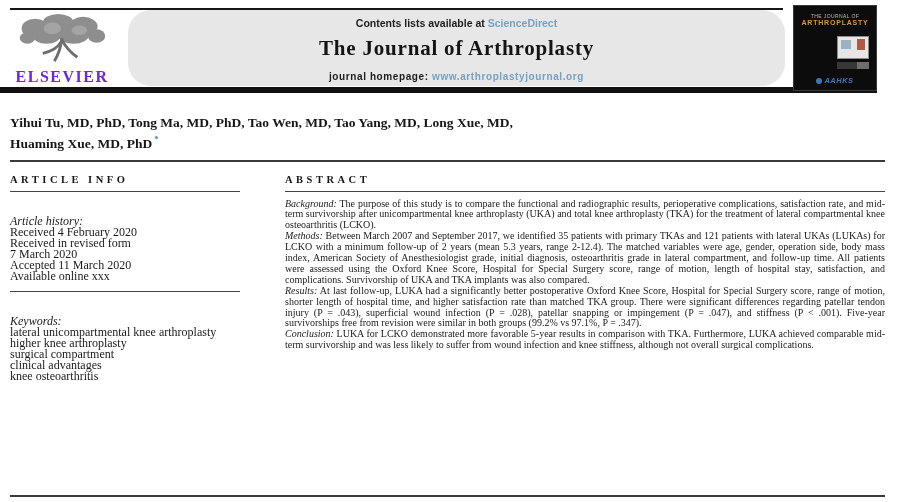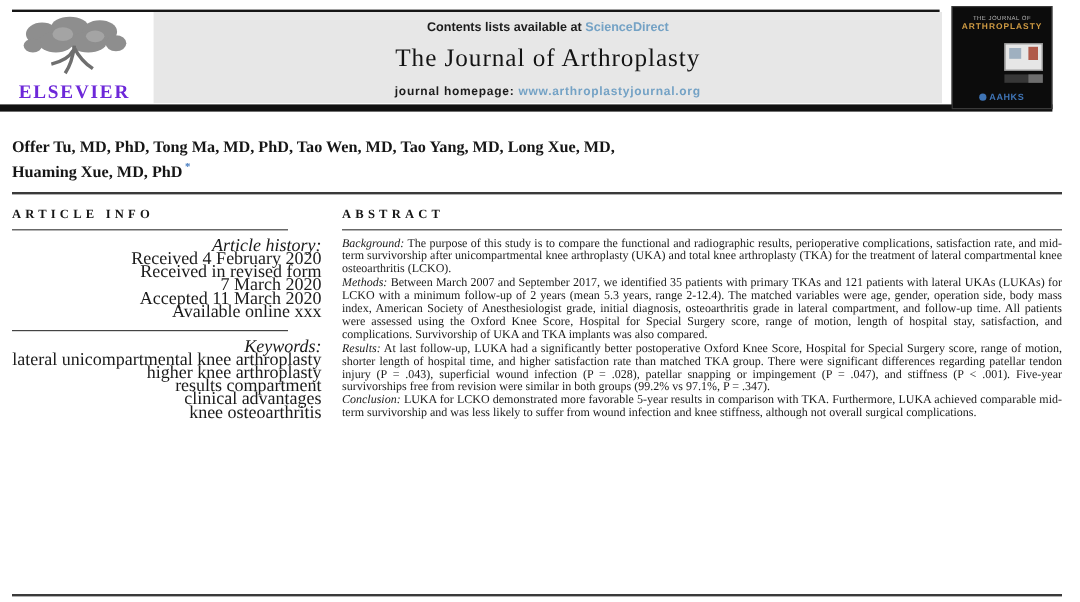--- a/index.html
+++ b/index.html
@@ -5,59 +5,59 @@
   * { margin:0; padding:0; box-sizing:border-box; }
   html,body { background:#fff; }
   .page {
     position:relative; width:900px; height:502px; background:#fff;
     font-family:"Liberation Serif", serif; color:#1a1a1a; overflow:hidden;
   }
   
   .top-rule { position:absolute; left:10px; top:8px; width:773px; height:2px; background:#161616; }
   .banner {
     position:absolute; left:128px; top:10px; width:657px; height:76px;
-    background:#e7e7e7; text-align:center;
+    background:#e7e7e7; text-align:center;border-radius:23px;
   }
   .contents-line { margin-top:7px; font-family:"Liberation Sans",sans-serif; font-weight:bold; font-size:10.5px; color:#1c1c1c; }
   .contents-line a, .homepage-line a { color:#74a2c5; text-decoration:none; cursor:pointer; }
-  .journal-title { margin-top:7px; font-size:21px; letter-spacing:0.8px; color:#141414; }
+  .journal-title { margin-top:7px; font-size:21px; letter-spacing:0.8px; color:#141414;font-weight:bold; }
   .homepage-line { margin-top:10px; font-family:"Liberation Sans",sans-serif; font-weight:bold; font-size:10px; letter-spacing:0.6px; color:#1c1c1c; }
   .elsevier { position:absolute; left:8px; top:13px; width:108px; text-align:center; }
   .elsevier-word { margin-top:1px; font-weight:bold; font-size:16px; letter-spacing:1.5px; color:#6d28d9; }
   .cover {
     position:absolute; left:793px; top:5px; width:84px; height:86px;
     background:#0c0c0c; border:1px solid #3a3a3a; cursor:pointer; z-index:2;
   }
   .cover-line1 { margin-top:7px; text-align:center; font-family:"Liberation Sans",sans-serif; font-size:5px; letter-spacing:0.4px; color:#b9b9b9; }
   .cover-line2 { text-align:center; font-family:"Liberation Sans",sans-serif; font-weight:bold; font-size:7px; letter-spacing:0.8px; color:#cf9b43; }
   .cover-img { position:absolute; right:7px; top:30px; width:32px; height:23px; background:#e6e6e6; border:1px solid #8b8b8b; }
   .cover-img span { position:absolute; display:block; }
   .ci-a { left:3px; top:3px; width:10px; height:9px; background:#9fb0c0; }
   .ci-b { right:3px; top:2px; width:8px; height:11px; background:#b05a4a; }
   .cover-caption { position:absolute; right:7px; top:56px; width:32px; height:7px; background:#373737; border-right:12px solid #6e6e6e; }
-  .cover-logo { position:absolute; bottom:5px; left:0; width:100%; text-align:center; font-family:"Liberation Sans",sans-serif; font-weight:bold; font-size:7.5px; letter-spacing:0.5px; color:#3f74b5; }
+  .cover-logo { position:absolute; bottom:5px; left:0; width:100%; text-align:center; font-family:"Liberation Sans",sans-serif; font-weight:bold; font-style:italic; font-size:7.5px; letter-spacing:0.5px; color:#3f74b5; }
   .swirl { display:inline-block; width:6px; height:6px; border-radius:50%; background:#3f74b5; margin-right:2px; vertical-align:middle; }
   .header-bar { position:absolute; left:0; top:87px; width:877px; height:6px; background:#111; }
   
   main { position:absolute; left:0; top:0; width:100%; padding:106px 15px 0 10px; }
   h1.article-title {
     font-size:19px; line-height:21.5px; font-weight:normal; letter-spacing:0.2px;
     max-width:758px; color:#161616;
   }
   .authors { margin-top:9px; font-size:13.5px; font-weight:bold; line-height:16px; color:#161616; }
   .authors sup { font-size:9px; color:#4a7fc1; margin-left:2px; }
   .affiliation { margin-top:5px; font-style:italic; font-size:9.5px; color:#222; }
   .title-rule { margin-top:8px; border:none; border-top:2px solid #3a3a3a; }
   .columns { display:flex; margin-top:12px; }
   .left-col { width:258px; flex:none; }
   .right-col { flex:1; margin-left:17px; }
   .col-heading { font-size:10.5px; font-weight:bold; letter-spacing:3.5px; color:#161616; }
   .sub-rule { border:none; border-top:1px solid #444; margin-top:6px; }
   .left-col .sub-rule { width:230px; }
-  .info-block { margin-top:8px; font-size:15px; line-height:11px; color:#1a1a1a;text-align:right; }
+  .info-block { margin-top:24px; font-size:12px; line-height:11px; color:#1a1a1a; }
   .info-block .lbl { font-style:italic; }
   .left-col .mid-rule { border:none; border-top:1px solid #444; width:230px; margin-top:9px; }
   .abstract-body { margin-top:7px; }
   .abstract-body p { font-size:10px; line-height:10.9px; text-align:justify; color:#1a1a1a; }
   .abstract-body p .lbl { font-style:italic; }
   .bottom-rule { position:absolute; left:10px; right:15px; top:495px; border:none; border-top:2px solid #3a3a3a; }
 </style>
 </head>
 <body>
 
@@ -106,21 +106,21 @@
       <div class="cover-caption"></div>
       <div class="cover-logo"><span class="swirl"></span><span>AAHKS</span></div>
     </div>
 
     <div class="header-bar"></div>
   </header>
 
   <main>
 
     <div class="authors">
-      <span>Offer Tu, MD, PhD, Tong Ma, MD, PhD, Tao Wen, MD, Tao Yang, MD, Long Xue, MD,</span><br>
+      <span>Yihui Tu, MD, PhD, Tong Ma, MD, PhD, Tao Wen, MD, Tao Yang, MD, Long Xue, MD,</span><br>
       <span>Huaming Xue, MD, PhD</span><sup>*</sup>
     </div>
 
 
     <hr class="title-rule">
 
     <div class="columns">
       <aside class="left-col">
         <div class="col-heading">ARTICLE INFO</div>
         <hr class="sub-rule">
@@ -130,21 +130,21 @@
           <div>Received in revised form</div>
           <div>7 March 2020</div>
           <div>Accepted 11 March 2020</div>
           <div>Available online xxx</div>
         </div>
         <hr class="mid-rule">
         <div class="info-block">
           <div class="lbl">Keywords:</div>
           <div>lateral unicompartmental knee arthroplasty</div>
           <div>higher knee arthroplasty</div>
-          <div>results compartment</div>
+          <div>surgical compartment</div>
           <div>clinical advantages</div>
           <div>knee osteoarthritis</div>
         </div>
       </aside>
 
       <section class="right-col">
         <div class="col-heading">ABSTRACT</div>
         <hr class="sub-rule">
         <div class="abstract-body">
           <p><span class="lbl">Background:</span> <span>The purpose of this study is to compare the functional and radiographic results, perioperative complications, satisfaction rate, and mid-term survivorship after unicompartmental knee arthroplasty (UKA) and total knee arthroplasty (TKA) for the treatment of lateral compartmental knee osteoarthritis (LCKO).</span></p>

